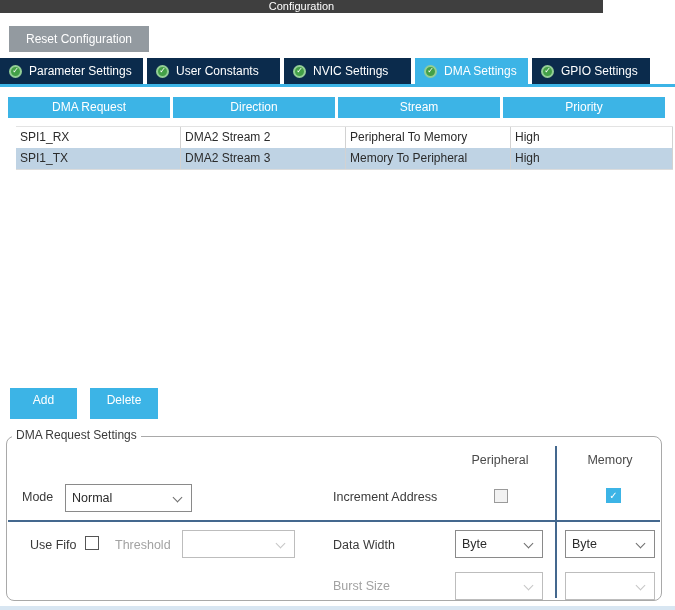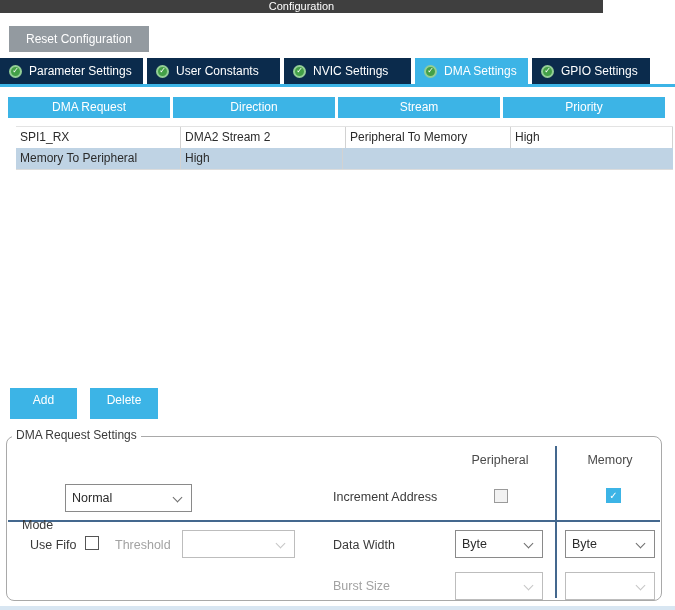--- a/index.html
+++ b/index.html
@@ -138,21 +138,21 @@
     background:#3cb4e6; border-color:#3cb4e6; width:15px; height:15px;
   }
   .cb.checked .check-icon { display:block; }
   .cb.soft { background:#f2f2f2; }
   .cb.dark-border { border-color:#555555; }
   .cb-inc-p { left:494px; top:489px; }
   .cb-inc-m { left:606px; top:488px; }
   .cb-fifo  { left:85px;  top:536px; }
 
   
-  .lbl-mode   { left:22px;  top:490px;margin-top:28px; }
+  .lbl-mode   { left:22px;  top:490px; }
   .lbl-inc    { left:333px; top:490px; }
   .lbl-fifo   { left:22px;  top:538px;margin-left:8px; }
   .lbl-thr    { left:115px; top:538px; }
   .lbl-dw     { left:333px; top:538px; }
   .lbl-bs     { left:333px; top:579px; }
 
   .bottom-strip {
     position:absolute; left:0; top:606px; width:675px; height:4px;
     background:#d8e6f2;
   }
@@ -198,20 +198,22 @@
   </div>
 
   <div class="tbl-rows">
     <div class="trow">
       <div class="cell c1">SPI1_RX</div>
       <div class="cell c2">DMA2 Stream 2</div>
       <div class="cell c3">Peripheral To Memory</div>
       <div class="cell c4">High</div>
     </div>
     <div class="trow selected">
+      <div class="cell c1">SPI1_TX</div>
+      <div class="cell c2">DMA2 Stream 3</div>
       <div class="cell c3">Memory To Peripheral</div>
       <div class="cell c4">High</div>
     </div>
   </div>
 
   <div class="act-btn add-btn">Add</div>
   <div class="act-btn del-btn">Delete</div>
 
   <div class="groupbox"></div>
   <div class="groupbox-title">DMA Request Settings</div>

